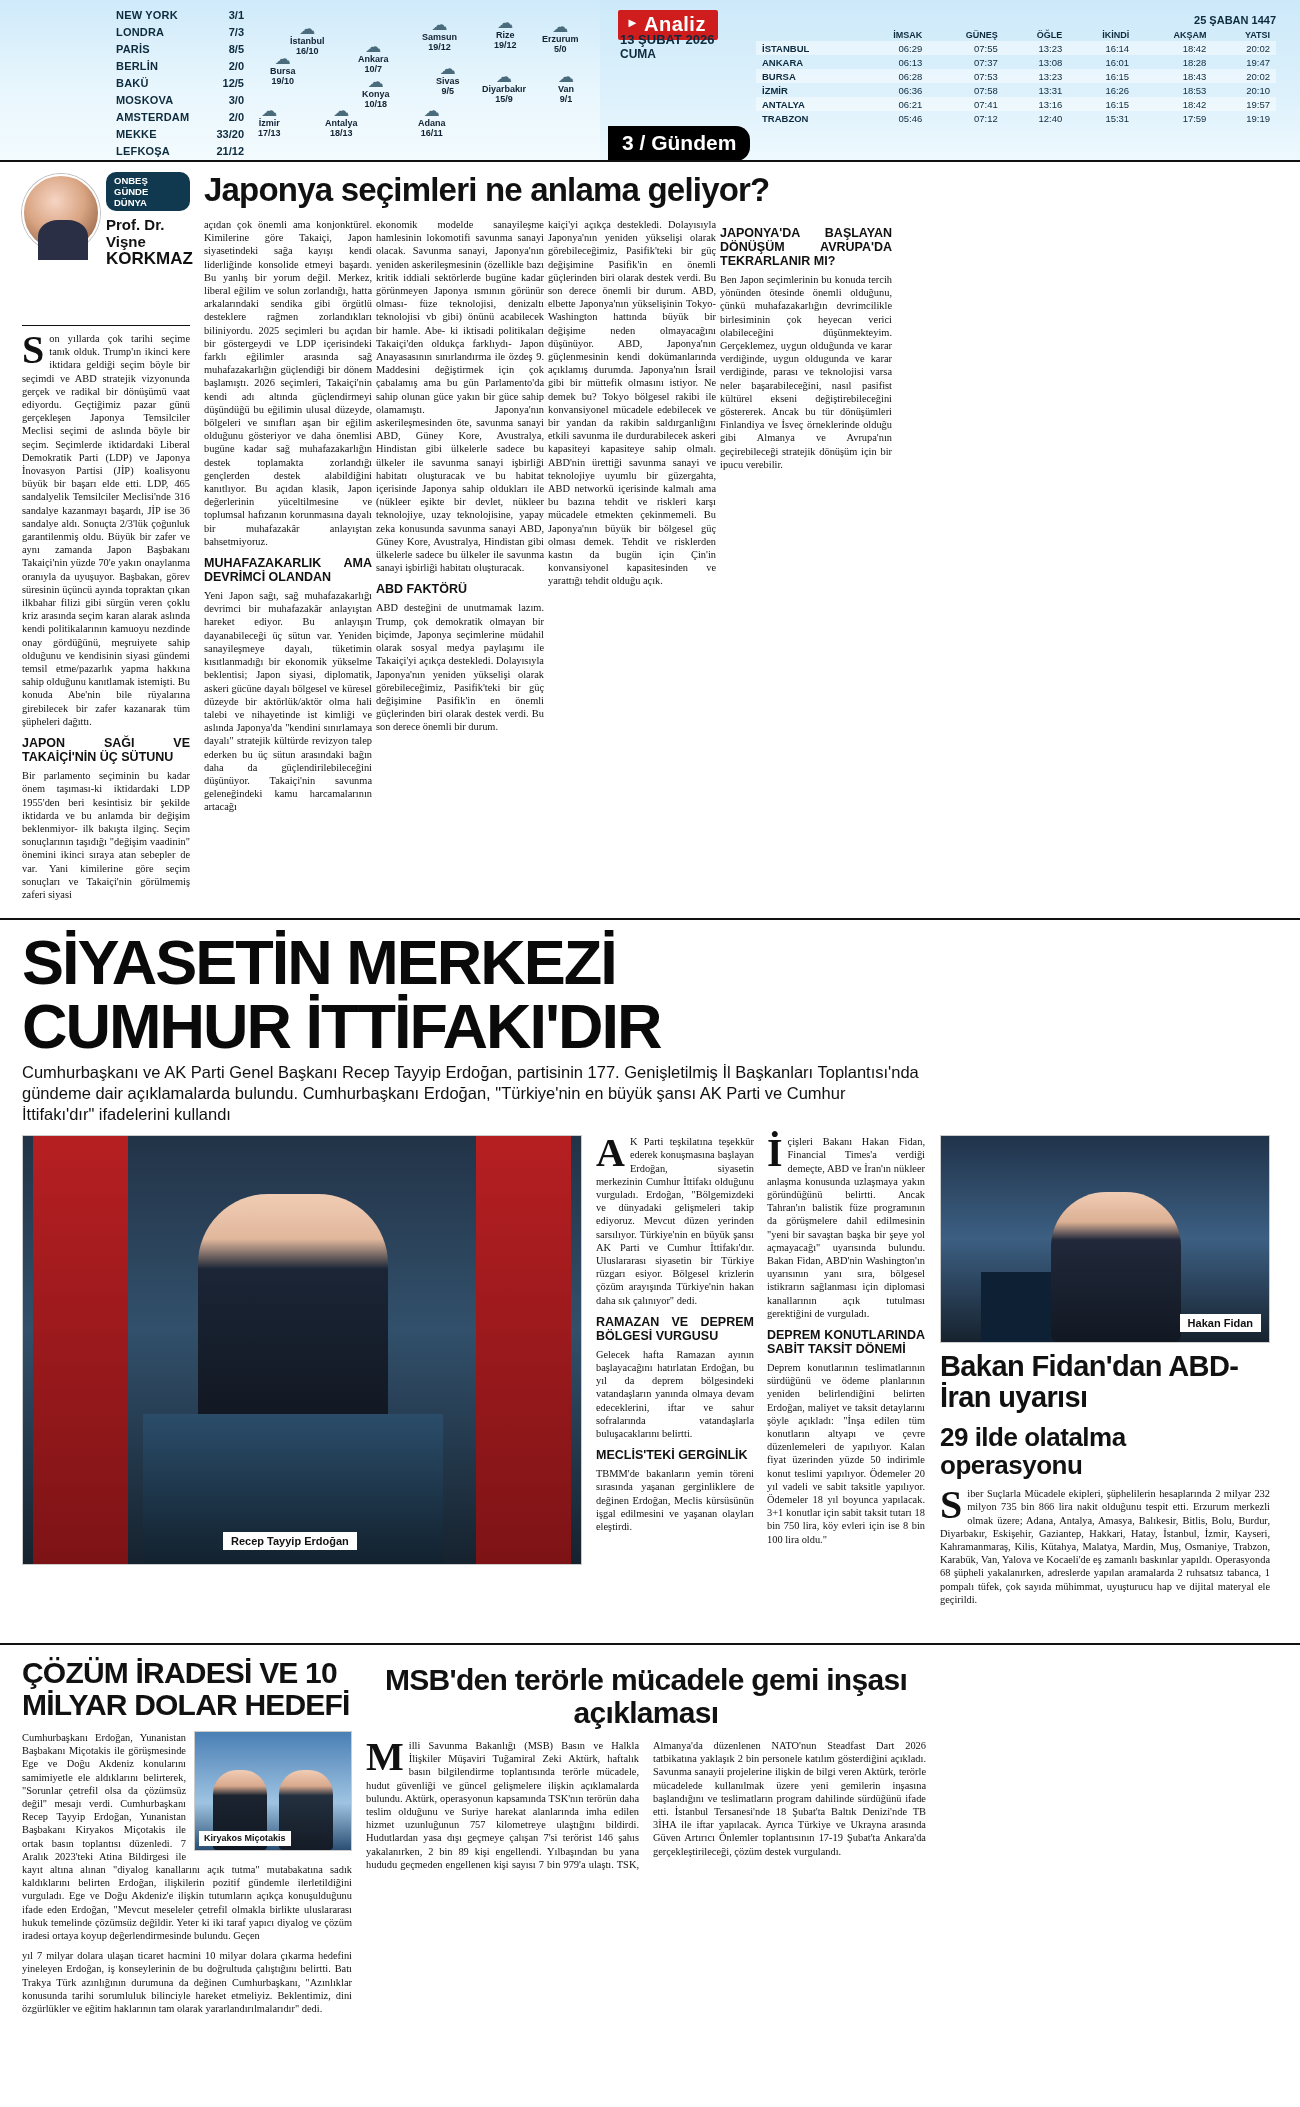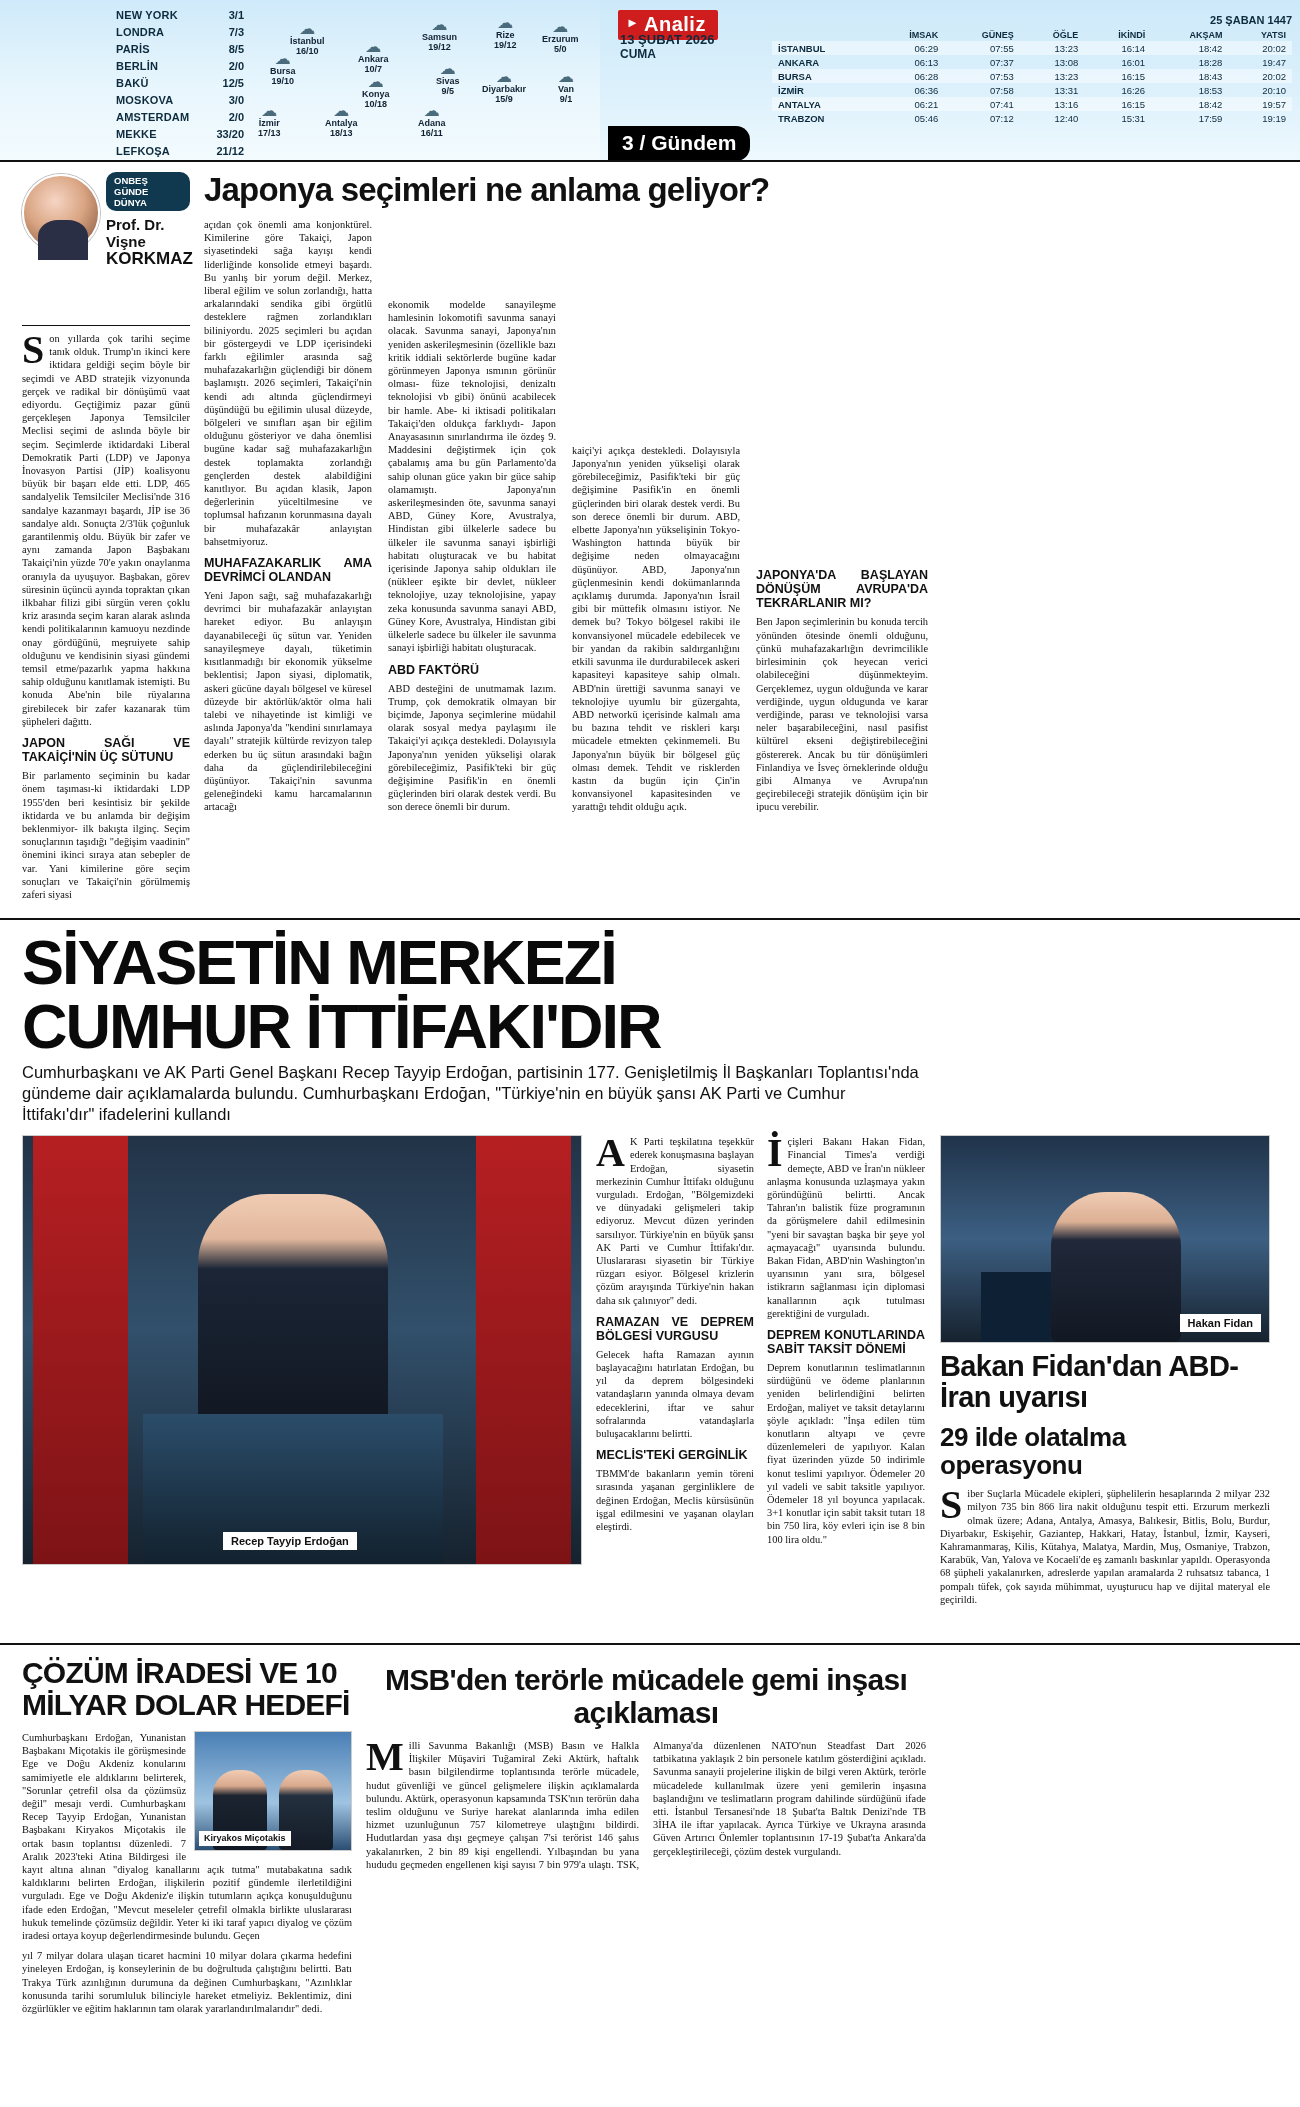--- a/index.html
+++ b/index.html
@@ -50,21 +50,21 @@
     font-family:"Liberation Sans", sans-serif; font-weight:bold; font-size:13px; color:#0d2b3e;
   }
   .date-block .d2 { font-size:12px; }
   .section-tag {
     position:absolute; left:608px; top:126px;
     background:#000000; color:#fff; font-family:"Liberation Sans", sans-serif;
     font-weight:bold; font-size:21px; padding:5px 14px 6px 14px;
     border-radius:0 14px 14px 0;
   }
   .prayer {
-    position:absolute; right:8px; top:14px; width:520px;
+    position:absolute; right:24px; top:14px; width:520px;
     font-family:"Liberation Sans", sans-serif; font-size:9.5px; color:#0d2b3e;
   }
   .prayer .hicri { text-align:right; font-weight:bold; font-size:11px; margin-bottom:3px; }
   .prayer table { width:100%; border-collapse:collapse; }
   .prayer th { font-weight:bold; font-size:9px; text-align:right; padding:1px 6px; color:#0d2b3e;}
   .prayer td { text-align:right; padding:1.5px 6px; font-size:9.5px; }
   .prayer td.city { text-align:left; font-weight:bold; }
   .prayer tr:nth-child(even) td { background:rgba(255,255,255,.45); }
 
   
@@ -98,21 +98,21 @@
     font-family:"Liberation Serif", serif;
   }
   .subhead {
     font-family:"Liberation Sans", sans-serif; font-weight:bold; font-size:12.5px;
     line-height:14px; margin:8px 0 5px 0;
   }
   .headline-1 {
     font-family:"Liberation Sans", sans-serif; font-weight:bold;
     font-size:33px; line-height:36px; letter-spacing:-.8px; margin:0 0 10px 0;
   }
-  .body-cols { display:flex; gap:16px;align-items:flex-end; }
+  .body-cols { display:flex; gap:4px; }
   .bcol { width:168px; flex:0 0 168px; font-size:10.4px; line-height:13.2px; text-align:justify; }
   .bcol p { margin:0 0 7px 0; }
   .bcol.last { width:172px; flex:0 0 172px; }
 
   
   .sec2 { position:relative; border-top:2px solid #111; margin-top:6px; padding:8px 22px 10px 22px; }
   .mega {
     font-family:"Liberation Sans", sans-serif; font-weight:bold;
     font-size:63px; line-height:60px; letter-spacing:-2px; margin:4px 0 2px 0; color:#0a0a0a;
   }

